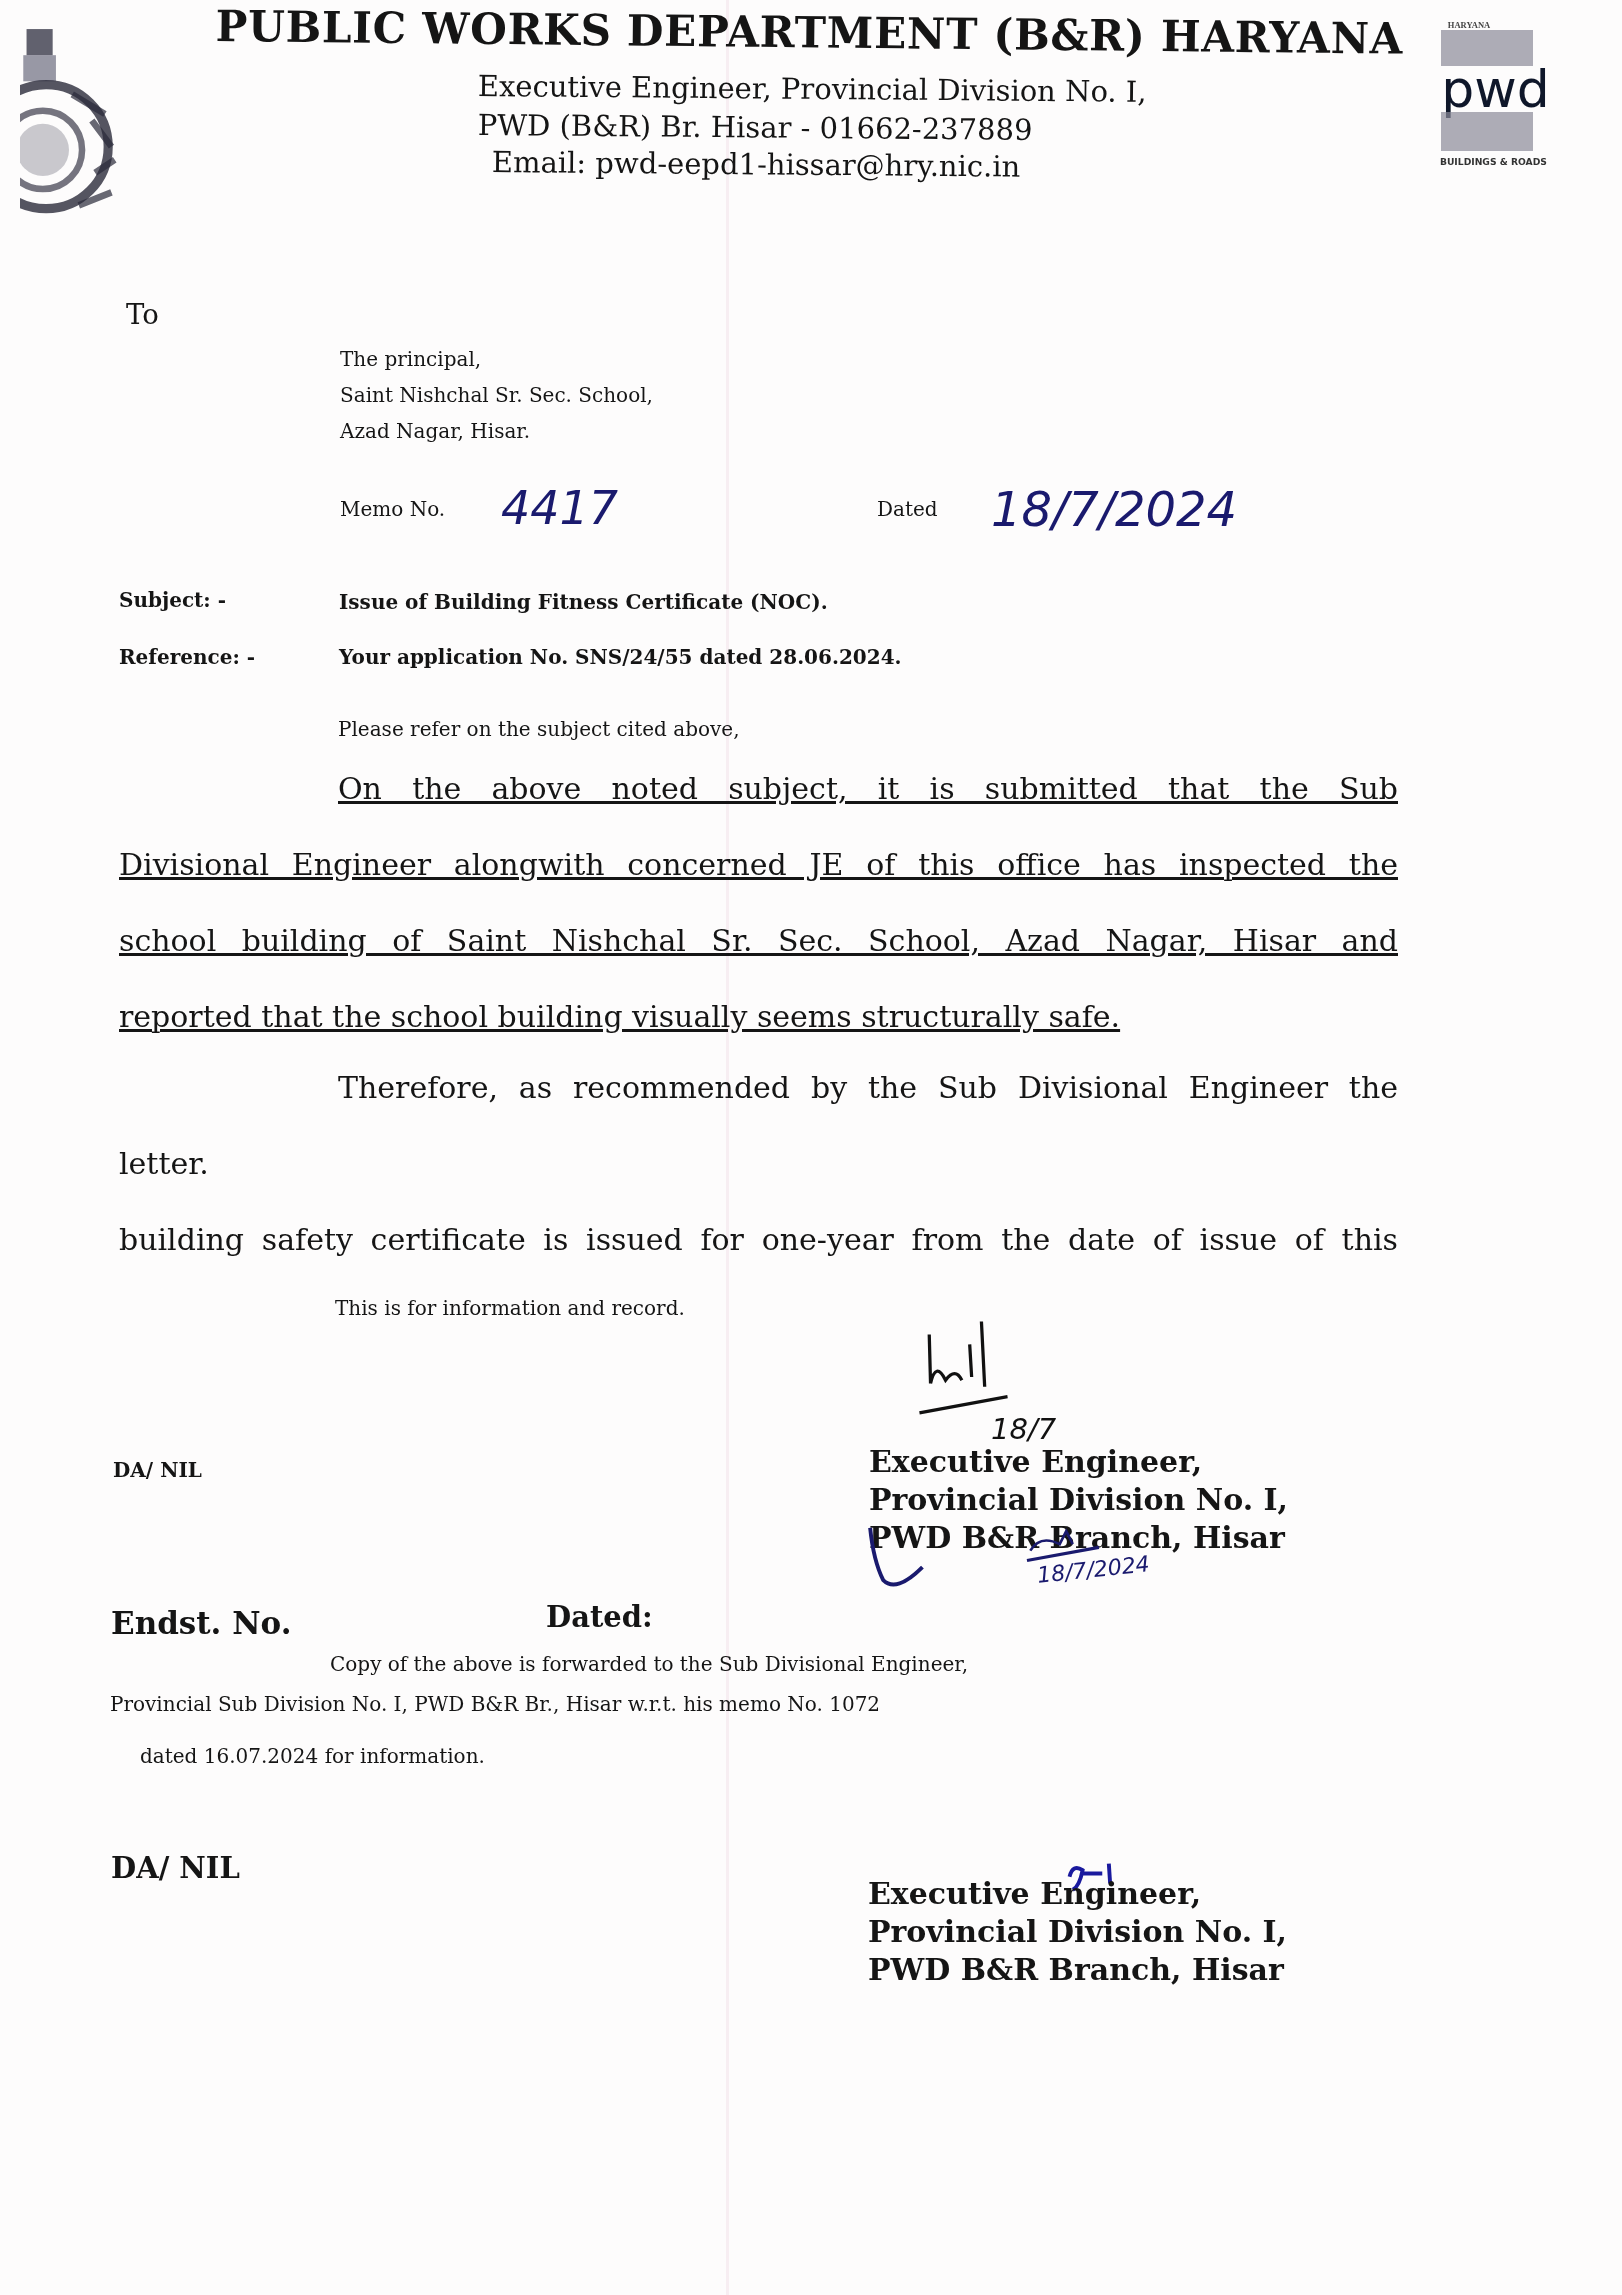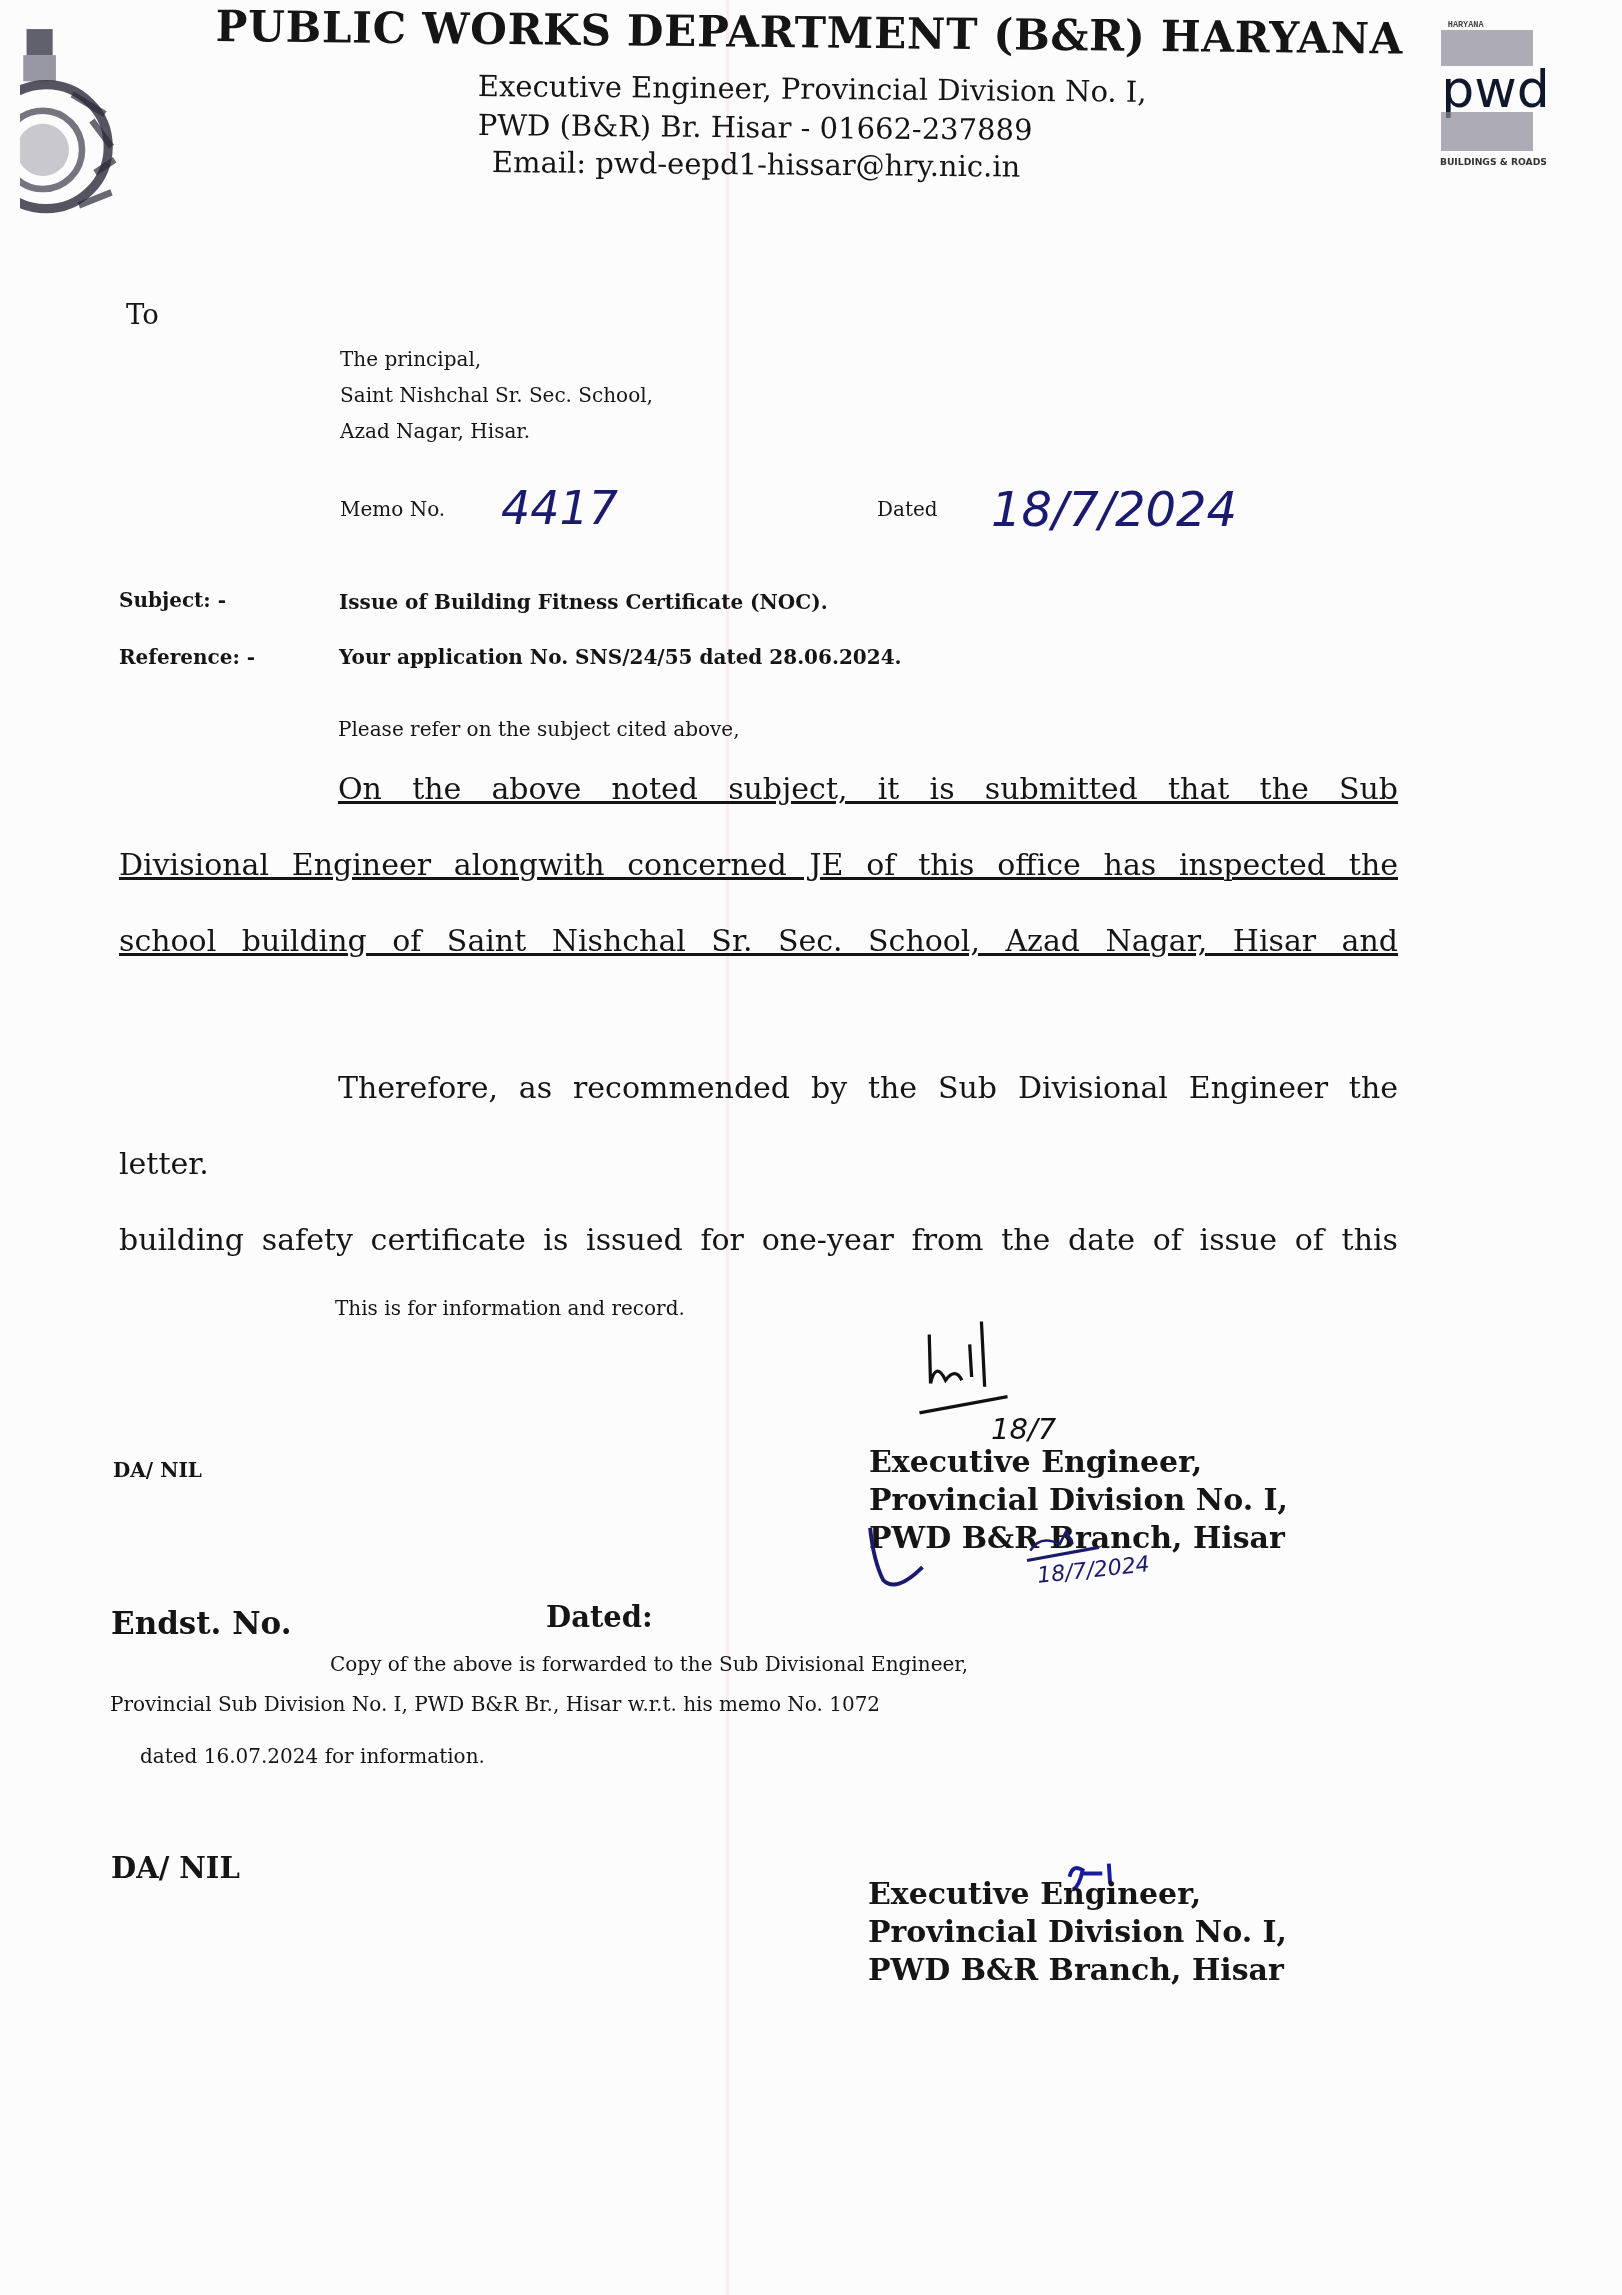--- a/index.html
+++ b/index.html
@@ -37,21 +37,21 @@
   <circle cx="35" cy="205" r="40" fill="#7a7a88" opacity="0.4"></circle>
   <path d="M80 120 L130 150 M90 290 L140 270 M110 160 L140 200 M115 240 L145 220" stroke="#2a2a3a" stroke-width="10" opacity="0.7"></path>
 </svg>
 
 <div class="abs letterhead-title">PUBLIC WORKS DEPARTMENT (B&amp;R) HARYANA</div>
 <div class="abs lh-line" style="left:478px; top:69px;">Executive Engineer, Provincial Division No. I,</div>
 <div class="abs lh-line" style="left:478px; top:108px;">PWD (B&amp;R) Br. Hisar - 01662-237889</div>
 <div class="abs lh-line" style="left:492px; top:145px;">Email: pwd-eepd1-hissar@hry.nic.in</div>
 
 <div class="abs logo">
-  <div style="font-family:Liberation Mono, monospace;font-size:8.5px;font-weight:bold;color:#444;margin-left:11.8px;">HARYANA</div>
+  <div style="font-family:Liberation Serif, serif;font-size:8.5px;font-weight:bold;color:#444;margin-left:11.8px;">HARYANA</div>
   <div style="width:92px;height:36px;background:#8a8a98;margin-left:5.2px;opacity:0.7;"></div>
   <div style="font-family:'DejaVu Sans',sans-serif;font-size:52px;line-height:46px;color:#0f172a;margin-left:5.2px;">pwd</div>
   <div style="width:92px;height:39px;background:#8a8a98;margin-left:5.2px;opacity:0.7;"></div>
   <div style="font-family:'DejaVu Sans',sans-serif;font-size:9.2px;font-weight:bold;color:#333;margin-left:3.9px;margin-top:5.2px;">BUILDINGS &amp; ROADS</div>
 </div>
 
 <div class="abs body-text" style="left:126px; top:298px; font-size:27.5px;">To</div>
 <div class="abs body-text" style="left:340px; top:347px;">The principal,</div>
 <div class="abs body-text" style="left:340px; top:383px;">Saint Nishchal Sr. Sec. School,</div>
 <div class="abs body-text" style="left:340px; top:419px;">Azad Nagar, Hisar.</div>
@@ -65,20 +65,21 @@
 <div class="abs body-text bold" style="left:339px; top:590px;">Issue of Building Fitness Certificate (NOC).</div>
 <div class="abs body-text bold" style="left:119px; top:645px;">Reference: -</div>
 <div class="abs body-text bold" style="left:339px; top:645px;">Your application No. SNS/24/55 dated 28.06.2024.</div>
 
 <div class="abs body-text" style="left:338px; top:717px;">Please refer on the subject cited above,</div>
 
 <div class="abs para" style="left:119px; top:751px;text-decoration:underline;">
   <span class="para-line" style="padding-left:219px;">On the above noted subject, it is submitted that the Sub</span>
   <span class="para-line">Divisional Engineer alongwith concerned JE of this office has inspected the</span>
   <span class="para-line">school building of Saint Nishchal Sr. Sec. School, Azad Nagar, Hisar and</span>
+  <span class="para-line last">reported that the school building visually seems structurally safe.</span>
 </div>
 
 <div class="abs para" style="left:119px; top:1050px;">
   <span class="para-line" style="padding-left:219px;">Therefore, as recommended by the Sub Divisional Engineer the</span>
   <span class="para-line last">letter.</span>
   <span class="para-line">building safety certificate is issued for one-year from the date of issue of this</span>
 </div>
 
 <div class="abs body-text" style="left:335px; top:1296px;">This is for information and record.</div>
 

